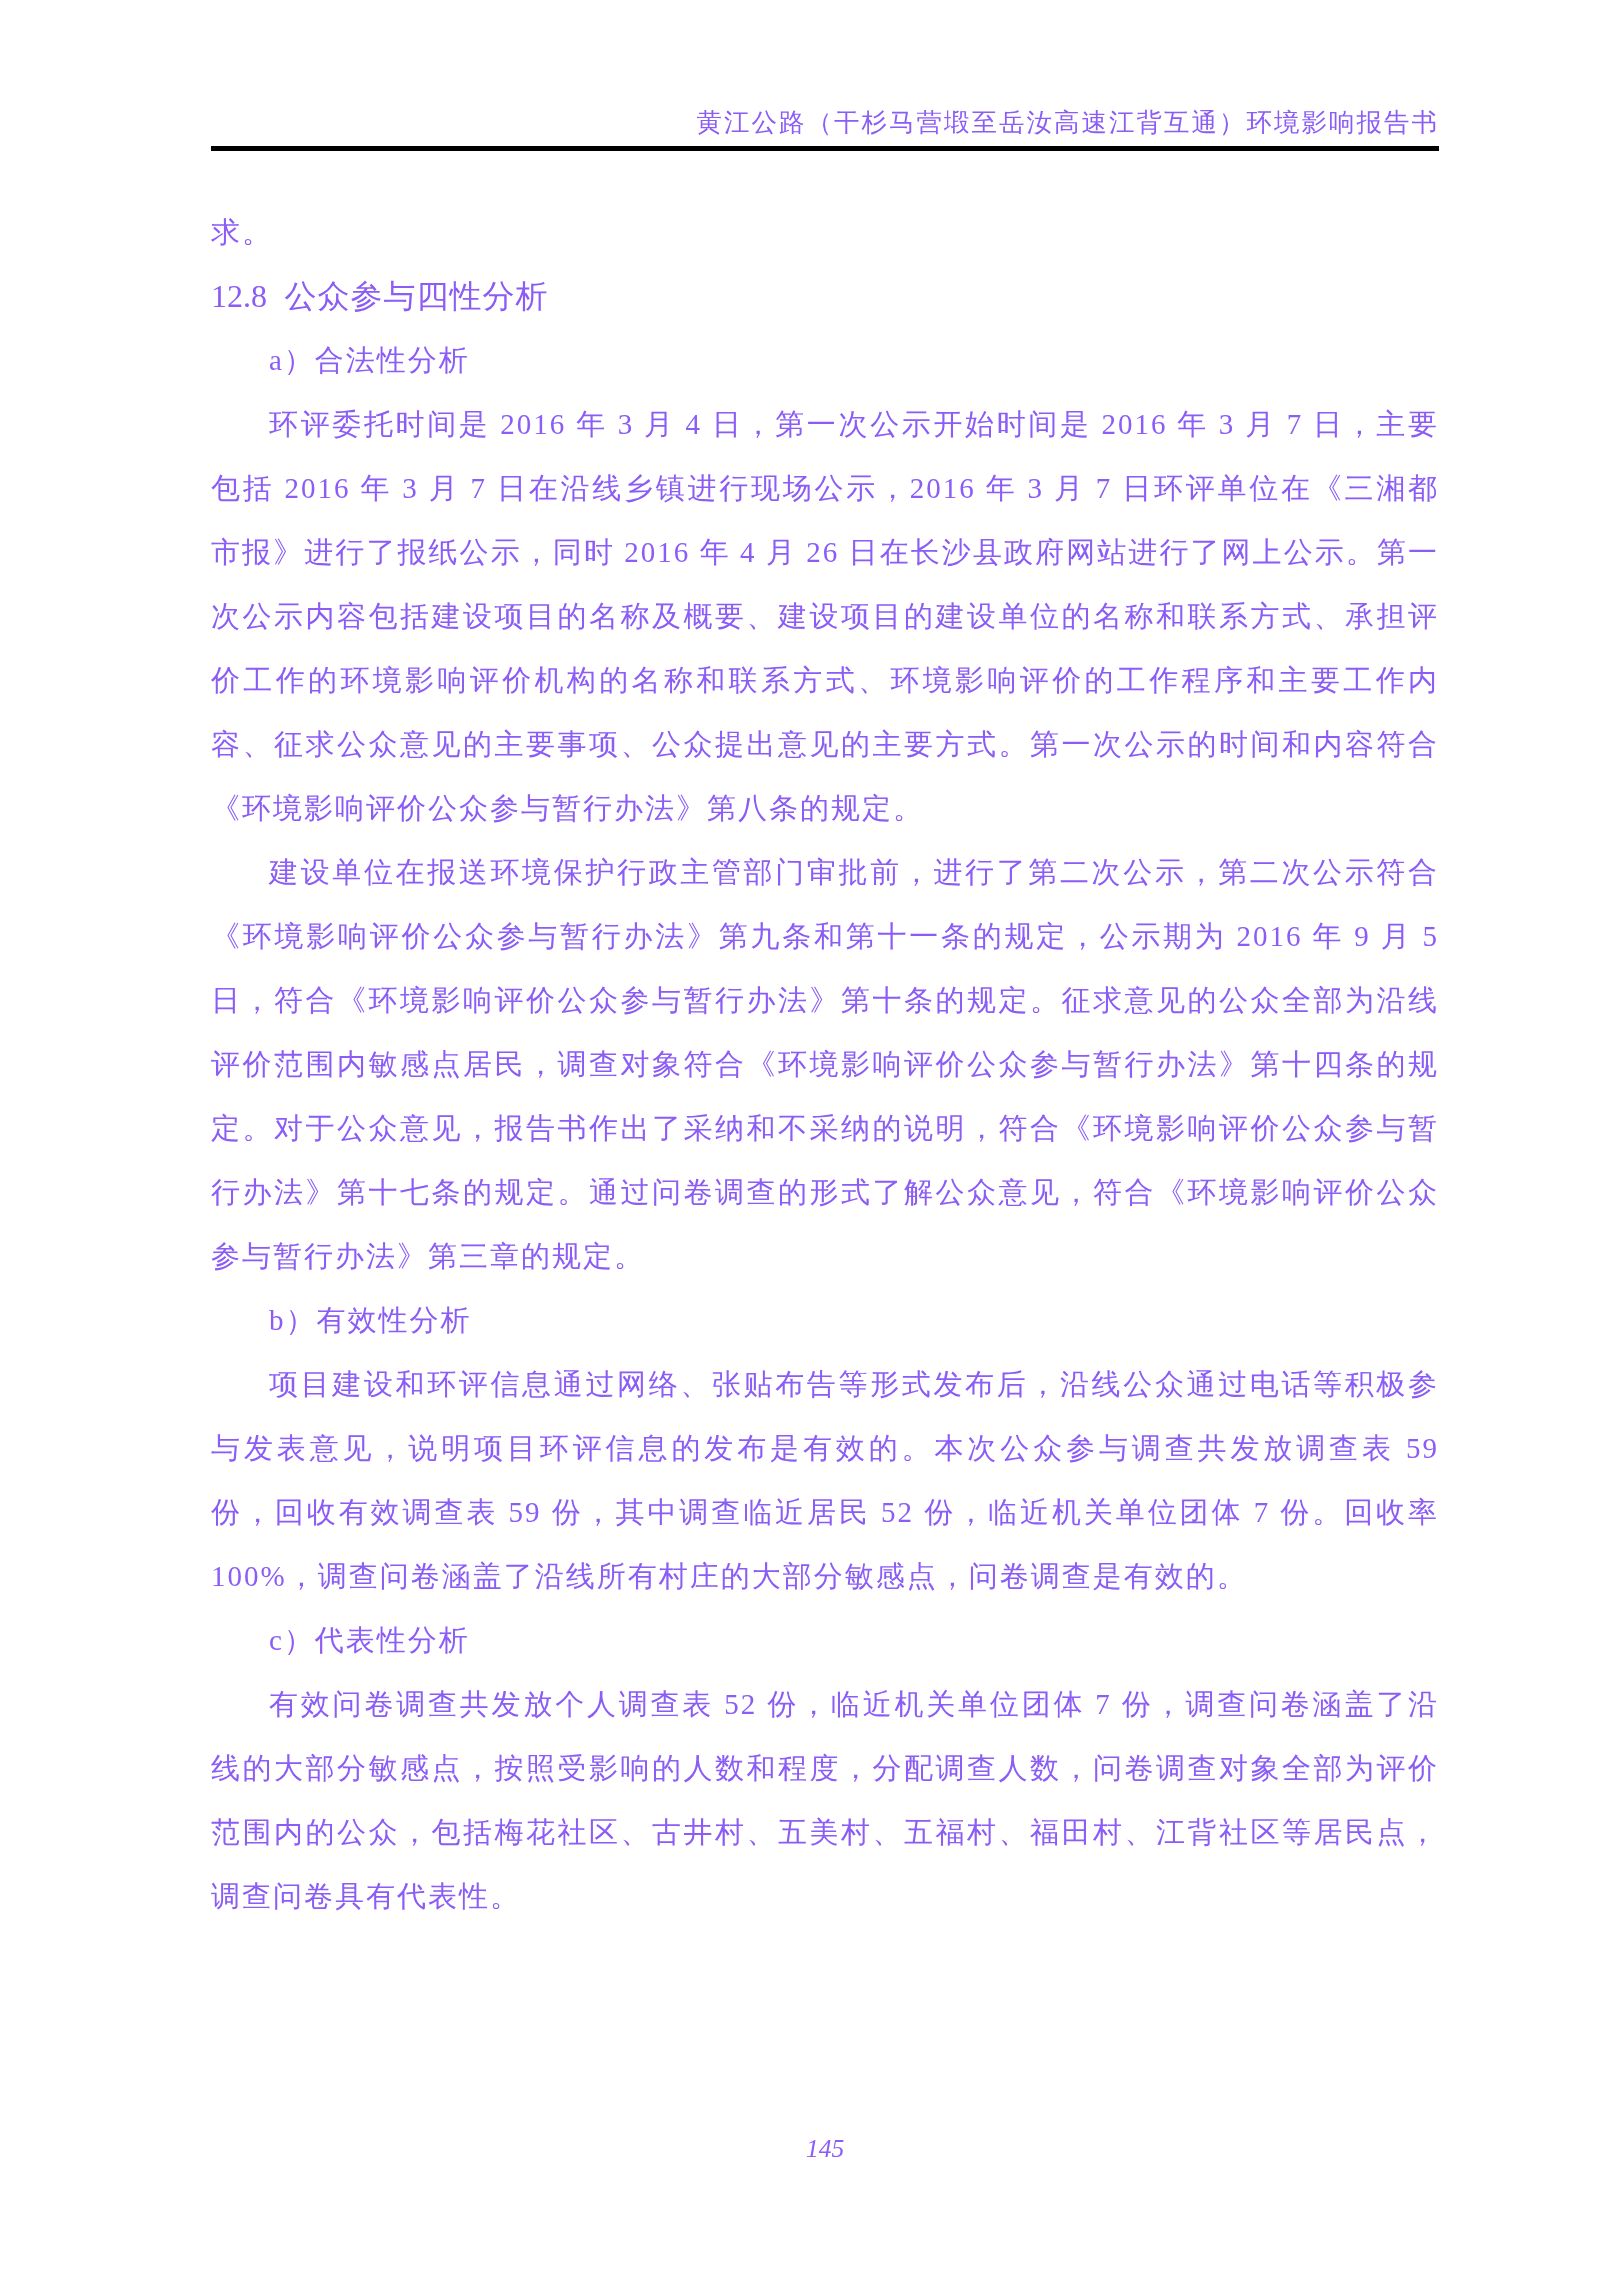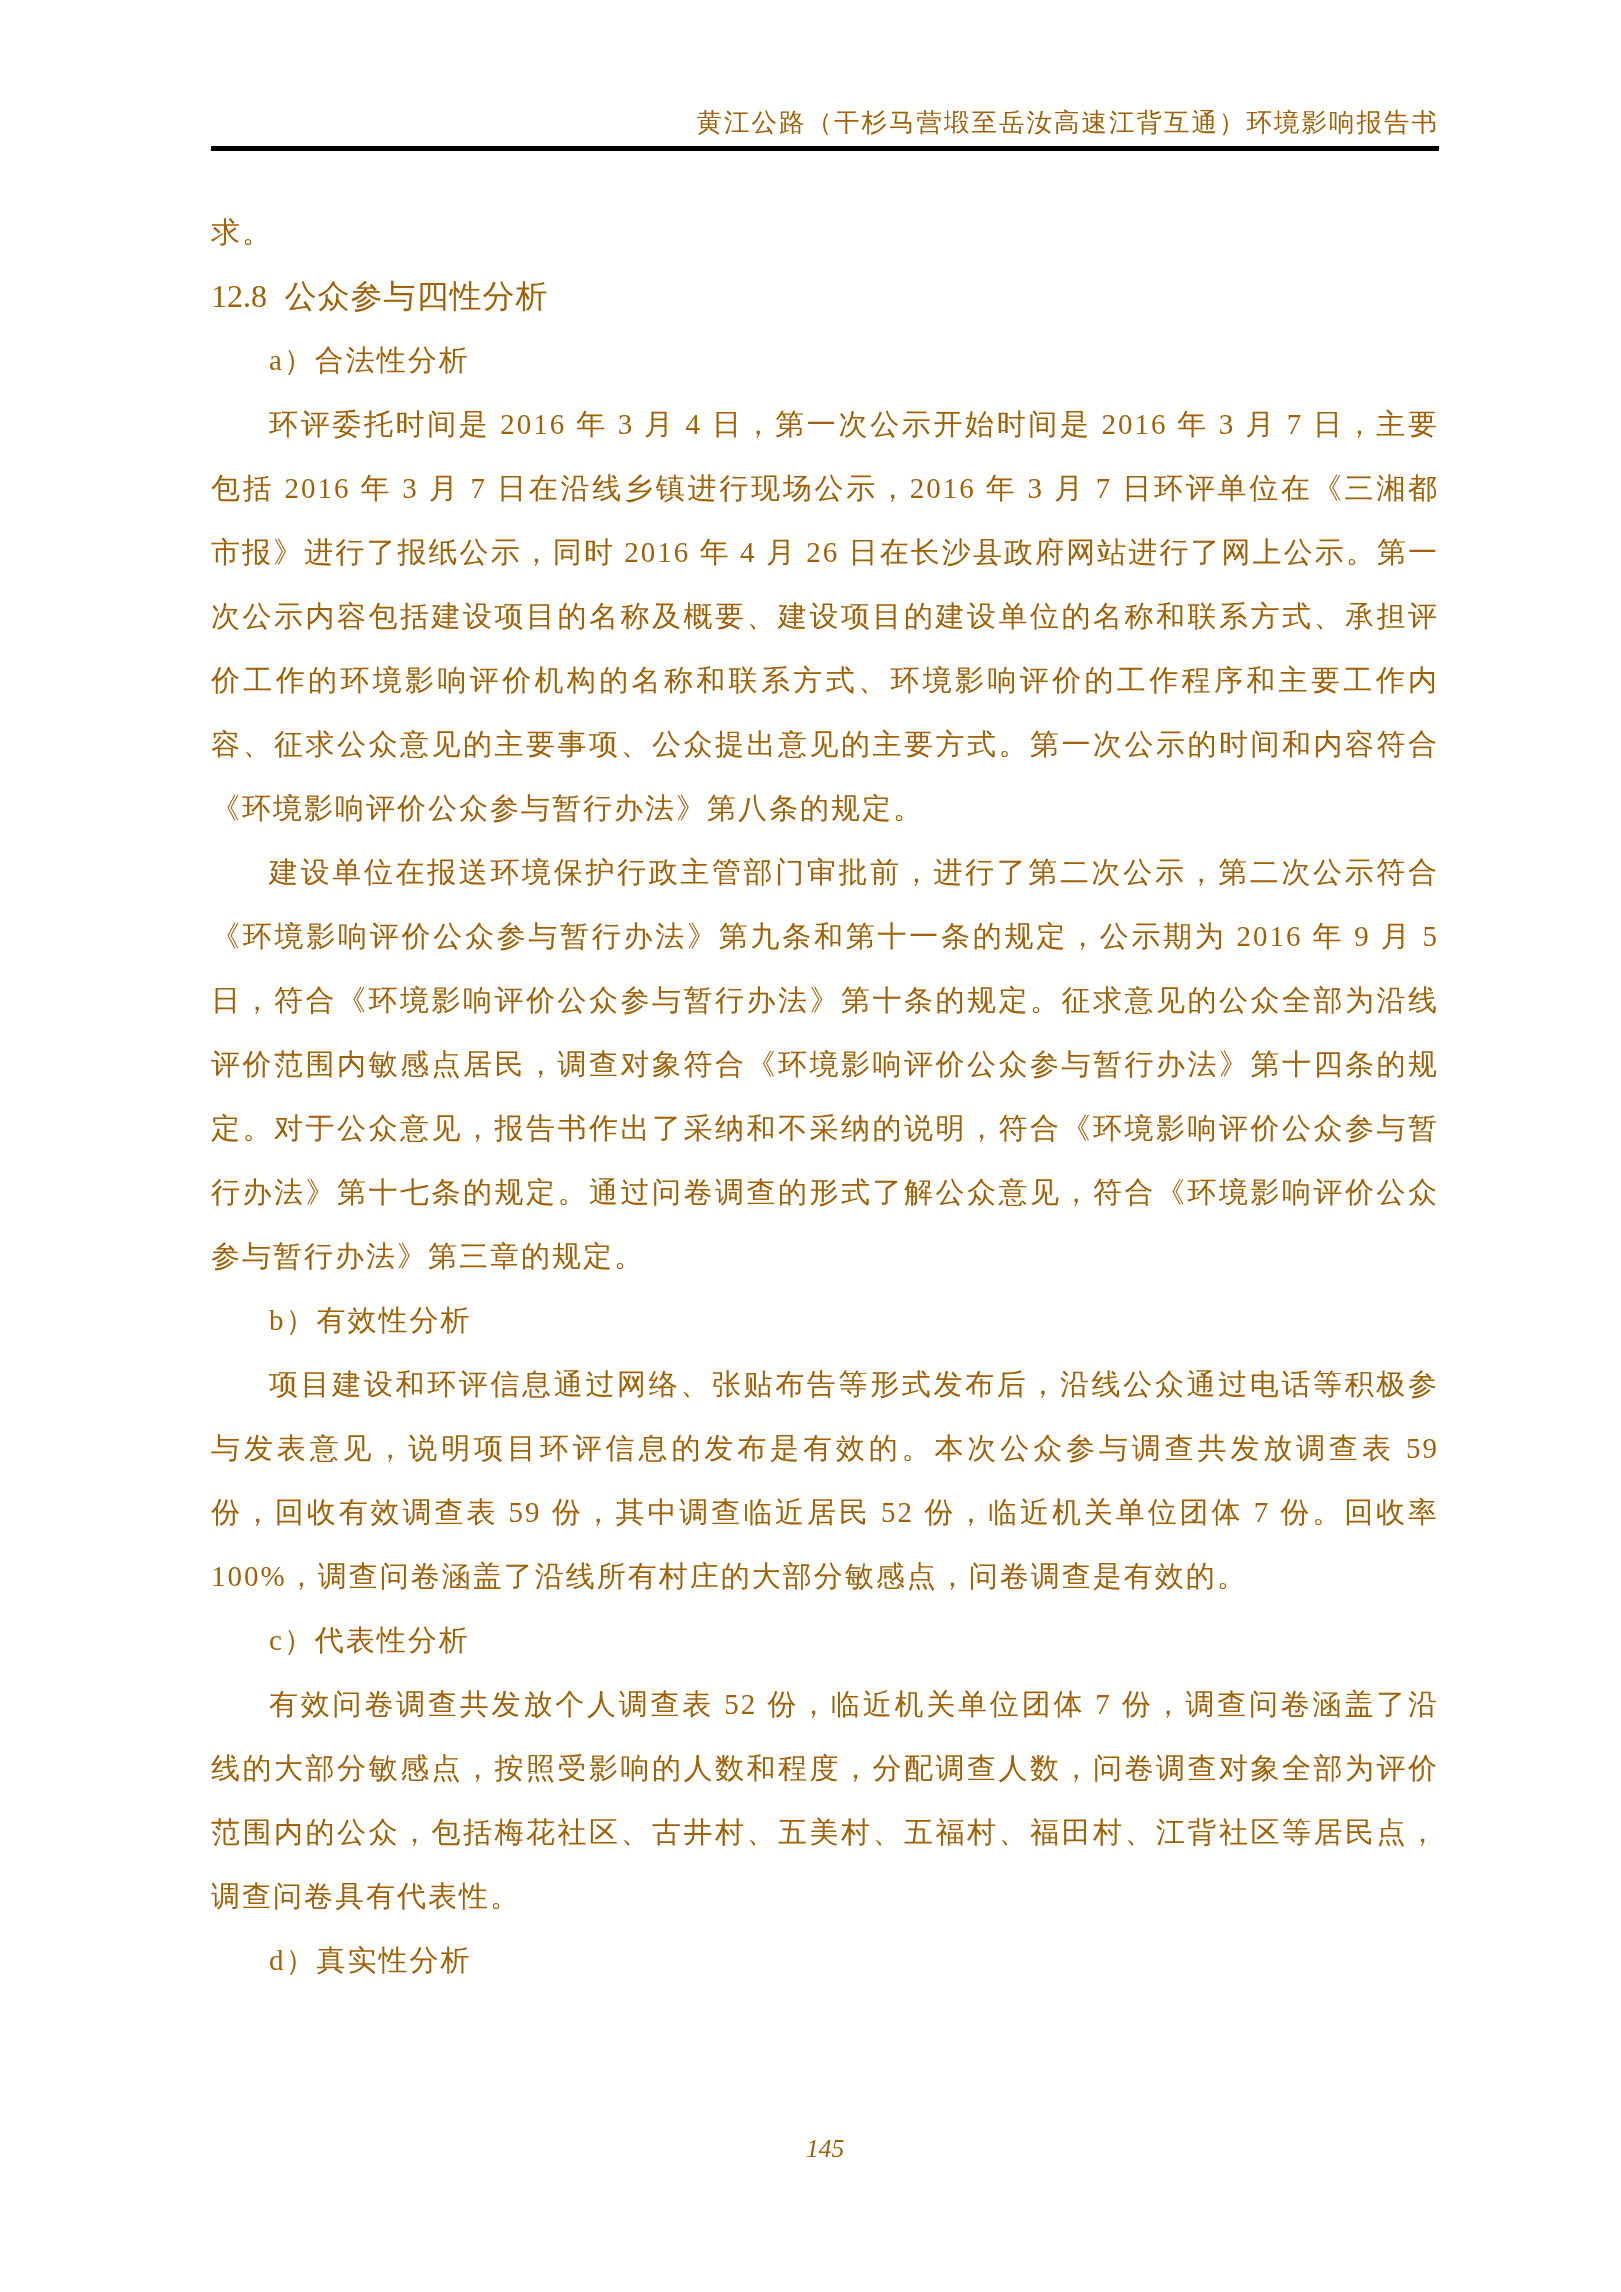--- a/index.html
+++ b/index.html
@@ -5,21 +5,21 @@
   html, body {
     margin: 0;
     padding: 0;
     background: #ffffff;
   }
   .page {
     position: relative;
     width: 1621px;
     height: 2293px;
     background: #ffffff;
-    color: #a16207;
+    color: #8b5cf6;
     font-family: "Liberation Serif", "DejaVu Serif", serif;
     overflow: hidden;
   }
   .header {
     position: absolute;
     left: 211px;
     top: 102px;
     width: 1228px;
   }
   .header-text {
@@ -104,21 +104,20 @@
     <p class="subheading">a）合法性分析</p>
     <p class="para">环评委托时间是 2016 年 3 月 4 日，第一次公示开始时间是 2016 年 3 月 7 日，主要包括 2016 年 3 月 7 日在沿线乡镇进行现场公示，2016 年 3 月 7 日环评单位在《三湘都市报》进行了报纸公示，同时 2016 年 4 月 26 日在长沙县政府网站进行了网上公示。第一次公示内容包括建设项目的名称及概要、建设项目的建设单位的名称和联系方式、承担评价工作的环境影响评价机构的名称和联系方式、环境影响评价的工作程序和主要工作内容、征求公众意见的主要事项、公众提出意见的主要方式。第一次公示的时间和内容符合《环境影响评价公众参与暂行办法》第八条的规定。</p>
     <p class="para">建设单位在报送环境保护行政主管部门审批前，进行了第二次公示，第二次公示符合《环境影响评价公众参与暂行办法》第九条和第十一条的规定，公示期为 2016 年 9 月 5 日，符合《环境影响评价公众参与暂行办法》第十条的规定。征求意见的公众全部为沿线评价范围内敏感点居民，调查对象符合《环境影响评价公众参与暂行办法》第十四条的规定。对于公众意见，报告书作出了采纳和不采纳的说明，符合《环境影响评价公众参与暂行办法》第十七条的规定。通过问卷调查的形式了解公众意见，符合《环境影响评价公众参与暂行办法》第三章的规定。</p>
 
     <p class="subheading">b）有效性分析</p>
     <p class="para">项目建设和环评信息通过网络、张贴布告等形式发布后，沿线公众通过电话等积极参与发表意见，说明项目环评信息的发布是有效的。本次公众参与调查共发放调查表 59 份，回收有效调查表 59 份，其中调查临近居民 52 份，临近机关单位团体 7 份。回收率 100%，调查问卷涵盖了沿线所有村庄的大部分敏感点，问卷调查是有效的。</p>
 
     <p class="subheading">c）代表性分析</p>
     <p class="para">有效问卷调查共发放个人调查表 52 份，临近机关单位团体 7 份，调查问卷涵盖了沿线的大部分敏感点，按照受影响的人数和程度，分配调查人数，问卷调查对象全部为评价范围内的公众，包括梅花社区、古井村、五美村、五福村、福田村、江背社区等居民点，调查问卷具有代表性。</p>
 
-    <p class="subheading">d）真实性分析</p>
 
   </div>
 
   <div class="footer">
     <span>145</span>
   </div>
 
 </div>
 
 

